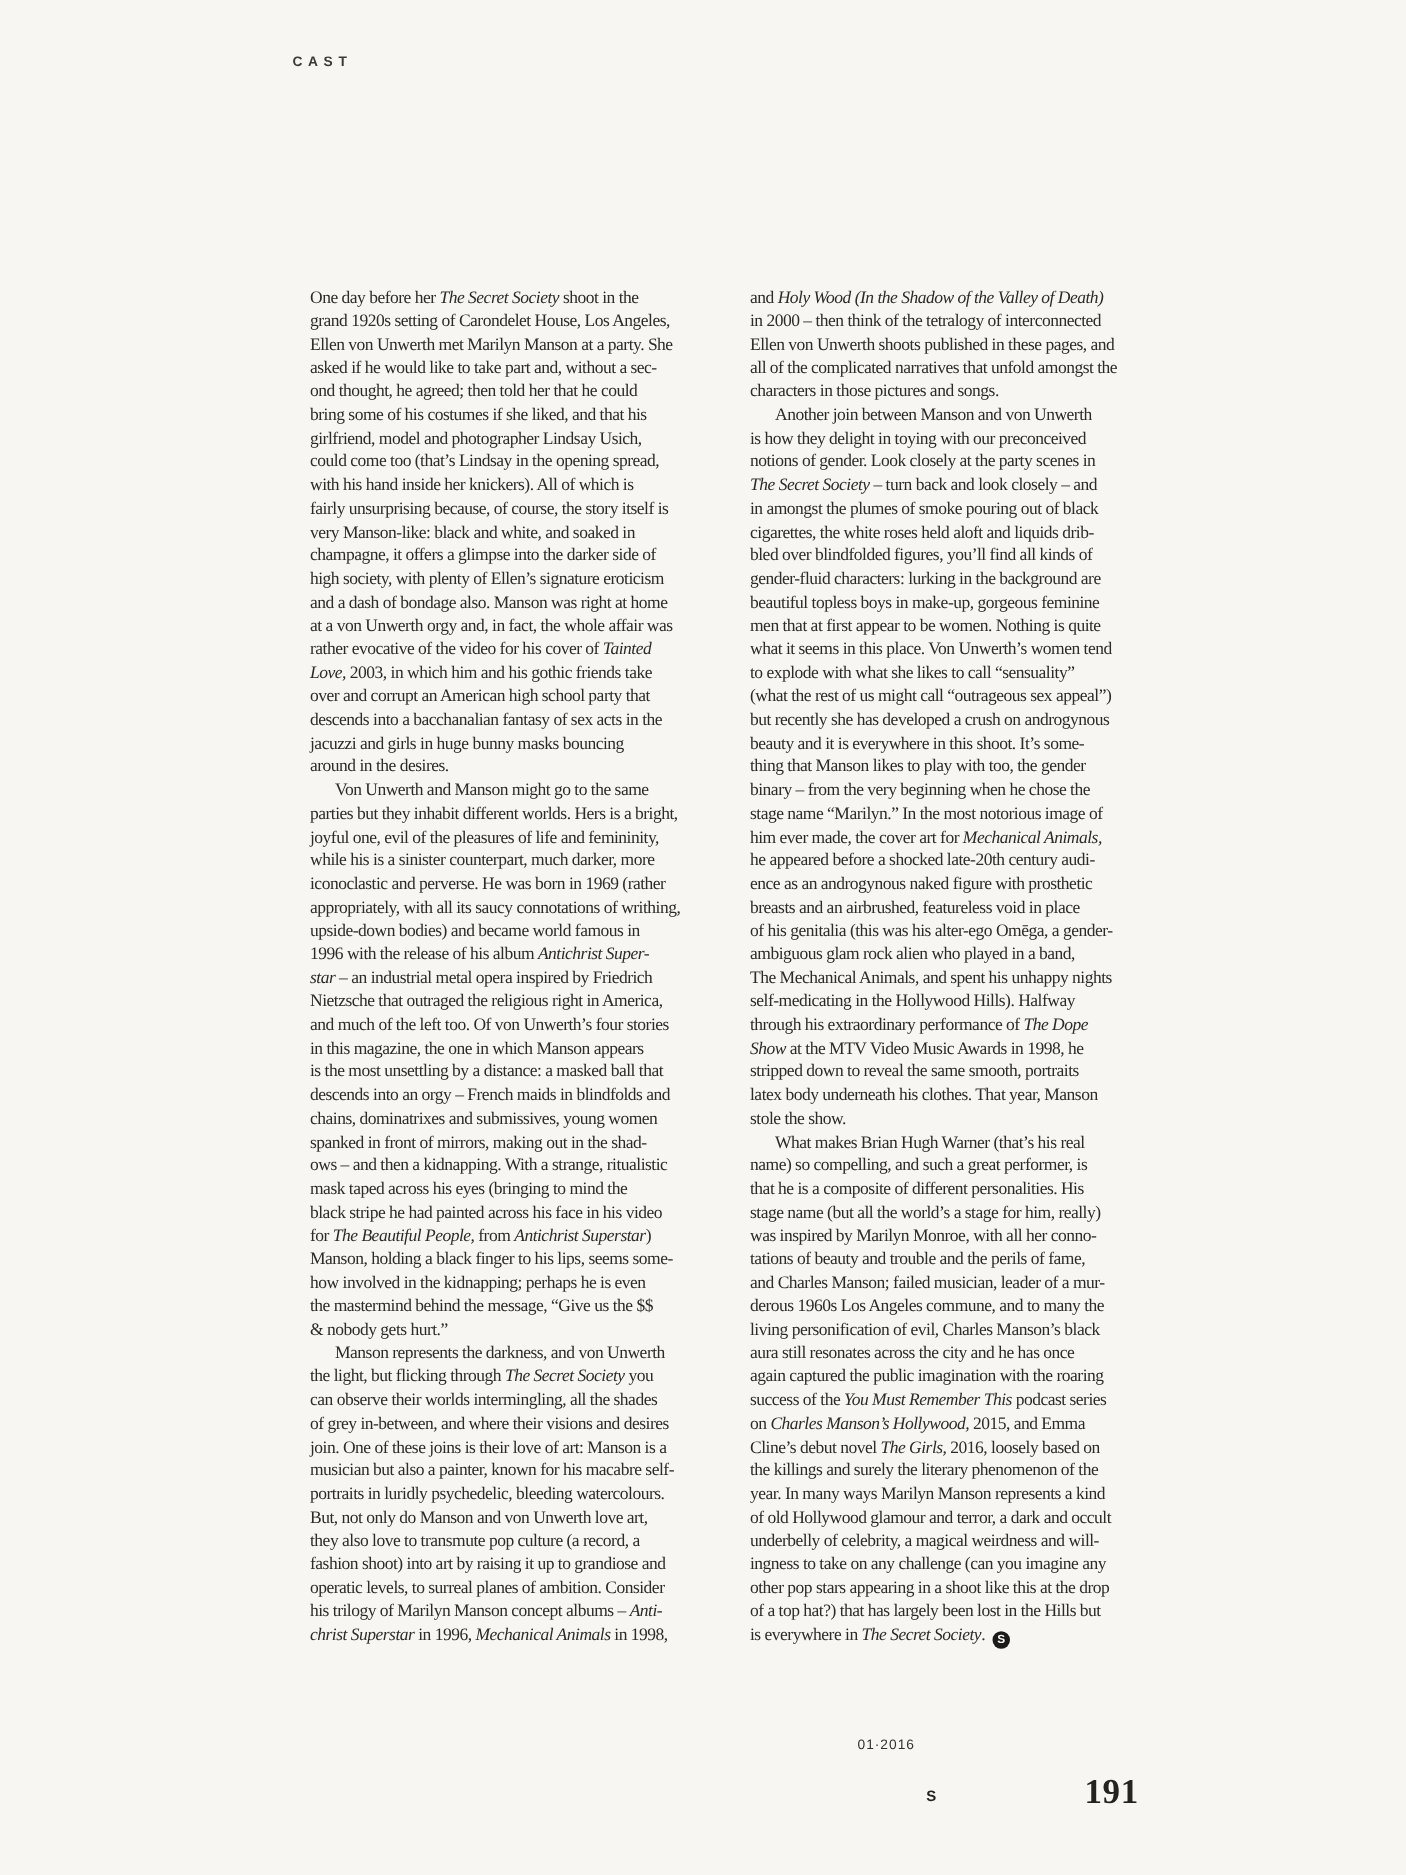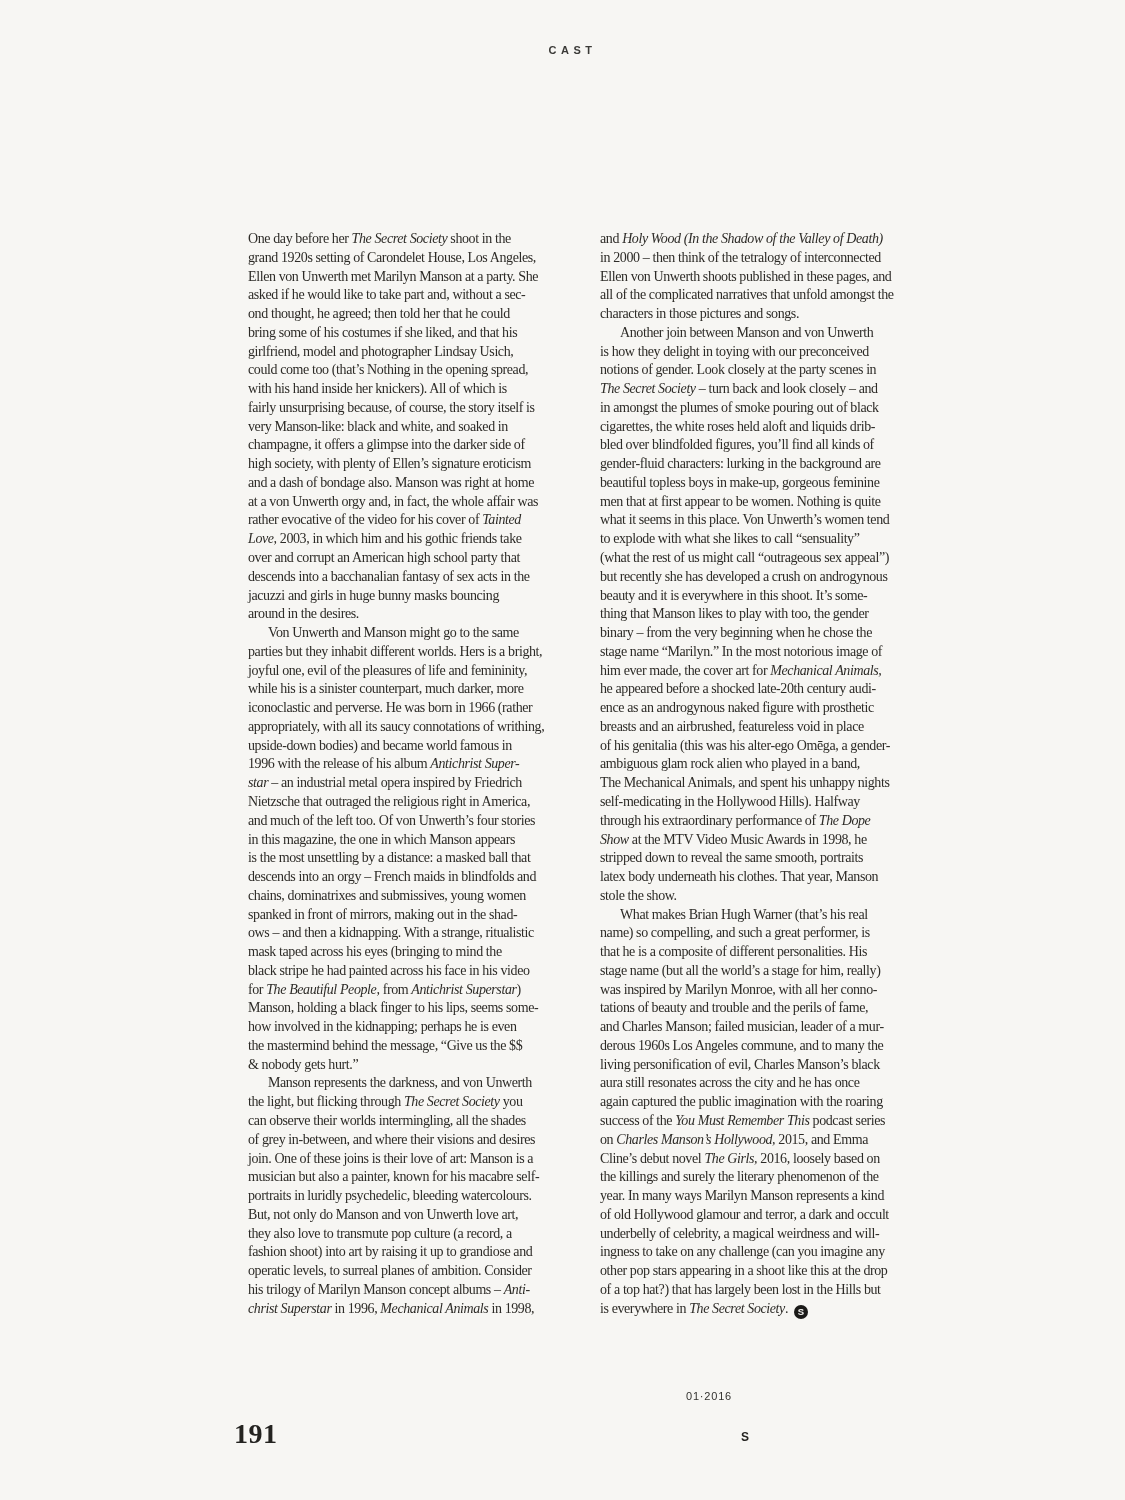--- a/index.html
+++ b/index.html
@@ -13,21 +13,21 @@
     background: #f7f6f3;
     font-family: "Liberation Serif", serif;
     color: #2d2b27;
     overflow: hidden;
   }
   .masthead {
     position: absolute;
     top: 44px;
     left: 234px;
     width: 677px;
-    text-align: center;
+    text-align: left;
     font-family: "Liberation Sans", sans-serif;
     font-size: 11px;
     font-weight: bold;
     letter-spacing: 4.5px;
     color: #3b3a37;
   }
   .column {
     position: absolute;
     top: 230px;
     width: 345px;
@@ -55,21 +55,21 @@
     text-align: center;
     letter-spacing: 0;
     margin-left: 6px;
     vertical-align: -2px;
   }
   .footer-pagenum {
     position: absolute;
     top: 1418px;
     left: 234px;
     width: 677px;
-    text-align: left;
+    text-align: right;
     font-family: "Liberation Serif", serif;
     font-size: 28px;
     font-weight: bold;
     color: #242320;
     letter-spacing: 0.5px;
   }
   .footer-issue {
     position: absolute;
     top: 1390px;
     left: 686px;
@@ -94,39 +94,39 @@
 <div class="masthead">CAST</div>
 
 <div id="col-left" class="column">
     <div class="line">One day before her <i>The Secret Society</i> shoot in the</div>
     <div class="line">grand 1920s setting of Carondelet House, Los Angeles,</div>
     <div class="line">Ellen von Unwerth met Marilyn Manson at a party. She</div>
     <div class="line">asked if he would like to take part and, without a sec-</div>
     <div class="line">ond thought, he agreed; then told her that he could</div>
     <div class="line">bring some of his costumes if she liked, and that his</div>
     <div class="line">girlfriend, model and photographer Lindsay Usich,</div>
-    <div class="line">could come too (that’s Nothing in the opening spread,</div>
+    <div class="line">could come too (that’s Lindsay in the opening spread,</div>
     <div class="line">with his hand inside her knickers). All of which is</div>
     <div class="line">fairly unsurprising because, of course, the story itself is</div>
     <div class="line">very Manson-like: black and white, and soaked in</div>
     <div class="line">champagne, it offers a glimpse into the darker side of</div>
     <div class="line">high society, with plenty of Ellen’s signature eroticism</div>
     <div class="line">and a dash of bondage also. Manson was right at home</div>
     <div class="line">at a von Unwerth orgy and, in fact, the whole affair was</div>
     <div class="line">rather evocative of the video for his cover of <i>Tainted</i></div>
     <div class="line"><i>Love,</i> 2003, in which him and his gothic friends take</div>
     <div class="line">over and corrupt an American high school party that</div>
     <div class="line">descends into a bacchanalian fantasy of sex acts in the</div>
     <div class="line">jacuzzi and girls in huge bunny masks bouncing</div>
     <div class="line">around in the desires.</div>
     <div class="line indent">Von Unwerth and Manson might go to the same</div>
     <div class="line">parties but they inhabit different worlds. Hers is a bright,</div>
     <div class="line">joyful one, evil of the pleasures of life and femininity,</div>
     <div class="line">while his is a sinister counterpart, much darker, more</div>
-    <div class="line">iconoclastic and perverse. He was born in 1966 (rather</div>
+    <div class="line">iconoclastic and perverse. He was born in 1969 (rather</div>
     <div class="line">appropriately, with all its saucy connotations of writhing,</div>
     <div class="line">upside-down bodies) and became world famous in</div>
     <div class="line">1996 with the release of his album <i>Antichrist Super-</i></div>
     <div class="line"><i>star</i> – an industrial metal opera inspired by Friedrich</div>
     <div class="line">Nietzsche that outraged the religious right in America,</div>
     <div class="line">and much of the left too. Of von Unwerth’s four stories</div>
     <div class="line">in this magazine, the one in which Manson appears</div>
     <div class="line">is the most unsettling by a distance: a masked ball that</div>
     <div class="line">descends into an orgy – French maids in blindfolds and</div>
     <div class="line">chains, dominatrixes and submissives, young women</div>

